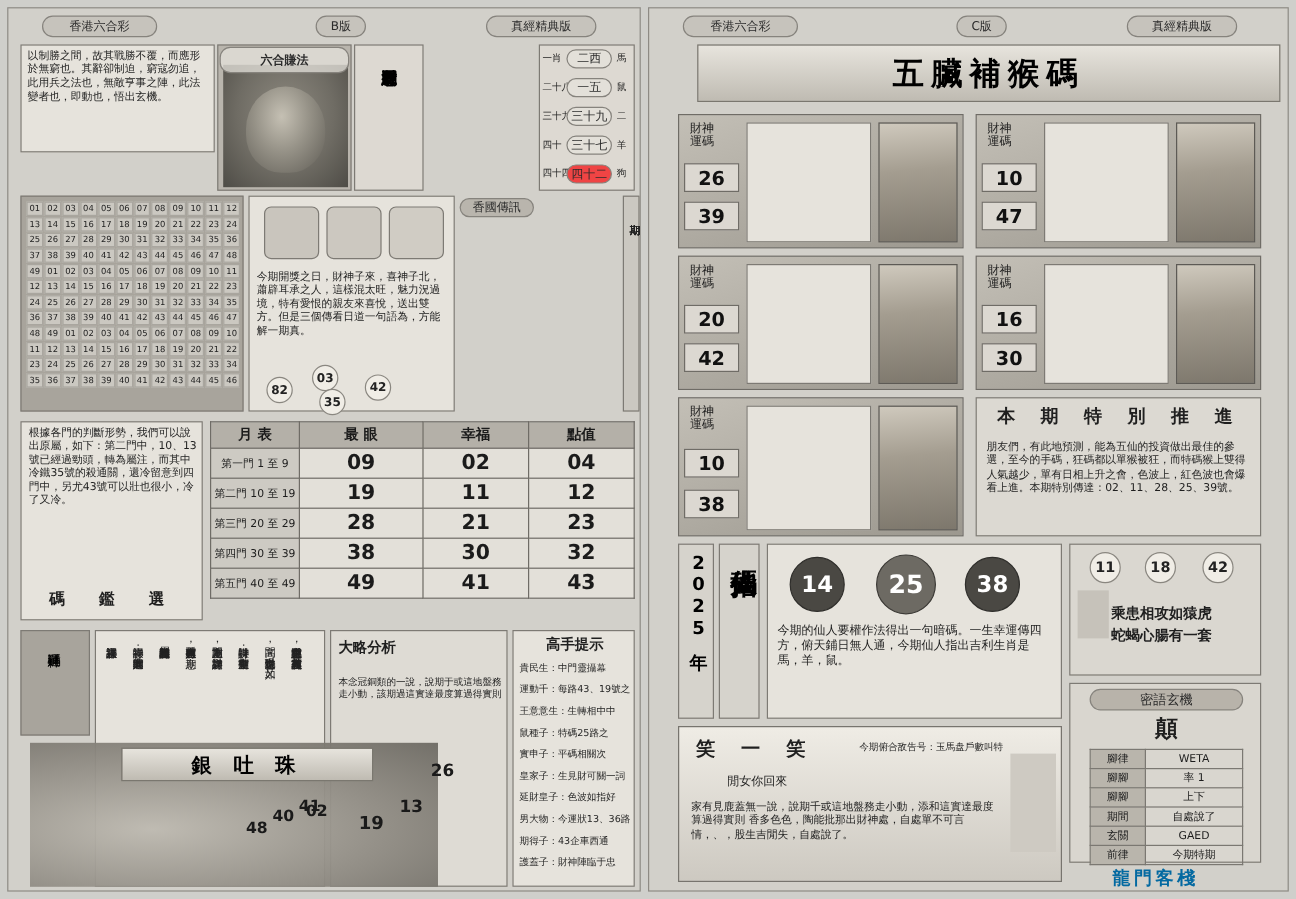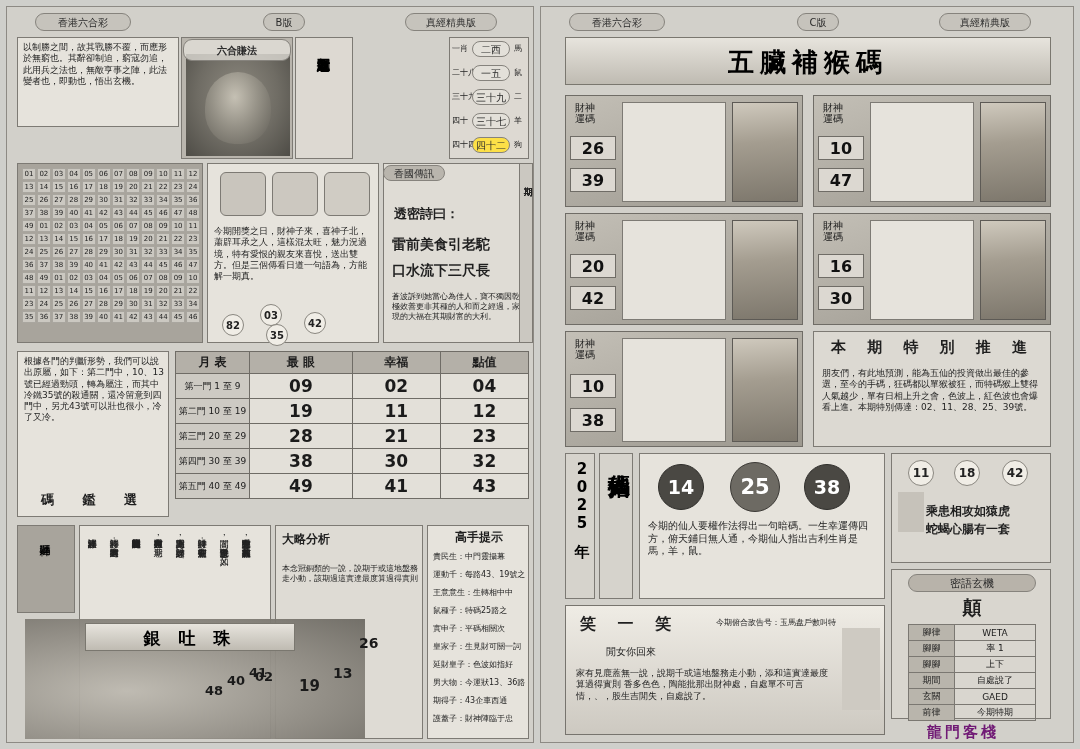--- a/index.html
+++ b/index.html
@@ -92,34 +92,34 @@
     font-size:16px; font-weight:bold; text-align:center; color:#111;
   }
   .vlabel {
     position:absolute; width:26px; font-size:10px; text-align:center;
     color:#1c1c1c; line-height:1.1;
   }
 
   .title-banner {
     position:absolute; border:1px solid #7a776f;
     background:linear-gradient(180deg,#e7e4dd,#bfbbb2);
-    text-align:center; font-weight:bold; letter-spacing:6px;
+    text-align:center; font-weight:bold; letter-spacing:6px;margin-left:16px;
   }
 
   .smalltable { position:absolute; border-collapse:collapse; }
   .smalltable td { border:1px solid #7b7872; font-size:9px; padding:1px 3px; color:#1c1c1c; }
   .smalltable td.k { background:#b9b5ac; width:46px; text-align:center; }
 
   .joke {
     position:absolute;
     background:linear-gradient(180deg,#efece5,#cdc9c1);
     border:1px solid #77746e;
   }
   .footer-logo {
-    position:absolute; font-size:15px; font-weight:bold; color:#701a75;
+    position:absolute; font-size:15px; font-weight:bold; color:#0369a1;
     letter-spacing:3px;
   }
   .vert-strip {
     position:absolute; writing-mode:vertical-rl; text-orientation:upright;
     font-size:9px; color:#222; line-height:1.35;
   }
   .tiny { font-size:8px; }
   .bold { font-weight:bold; }
   .ctr { text-align:center; }
 </style>
@@ -159,21 +159,21 @@
 
       <div class="lbl tiny" style="left:2px; top:54px;">三十九</div>
       <div class="hdr" style="left:22px; top:51px; width:38px; height:16px; line-height:16px; background:#e3e0d9;">三十九</div>
       <div class="lbl tiny" style="left:64px; top:54px;">二</div>
 
       <div class="lbl tiny" style="left:2px; top:78px;">四十</div>
       <div class="hdr" style="left:22px; top:75px; width:38px; height:16px; line-height:16px; background:#e3e0d9;">三十七</div>
       <div class="lbl tiny" style="left:64px; top:78px;">羊</div>
 
       <div class="lbl tiny" style="left:2px; top:102px;">四十四</div>
-      <div class="hdr" style="left:22px; top:99px; width:38px; height:16px; line-height:16px; background:#fde047;">四十二</div>
+      <div class="hdr" style="left:22px; top:99px; width:38px; height:16px; line-height:16px; background:#ef4444;">四十二</div>
       <div class="lbl tiny" style="left:64px; top:102px;">狗</div>
     </div>
 
     <div class="box darker" style="left:10px; top:156px; width:186px; height:180px;">
       <div class="numgrid" style="left:4px; top:4px; width:178px; grid-template-columns:repeat(12,1fr);">
         <div>01</div>
           <div>02</div>
           <div>03</div>
           <div>04</div>
           <div>05</div>
@@ -323,26 +323,20 @@
       <div class="lbl" style="left:6px; top:62px; width:160px; font-size:9px;">今期開獎之日，財神子來，喜神子北，蕭辟耳承之人，這樣混太旺，魅力況過境，特有愛恨的親友來喜悅，送出雙方。但是三個傳看日道一句語為，方能解一期真。</div>
       <div class="box" style="left:12px; top:8px; width:46px; height:44px; border-radius:6px; background:#c9c5bd;"></div>
       <div class="box" style="left:64px; top:8px; width:46px; height:44px; border-radius:6px; background:#ccc8c0;"></div>
       <div class="box" style="left:116px; top:8px; width:46px; height:44px; border-radius:6px; background:#d0ccc4;"></div>
       <div class="circle ball-light" style="left:14px; top:150px; width:22px; height:22px; font-size:10px;">82</div>
       <div class="circle ball-light" style="left:52px; top:140px; width:22px; height:22px; font-size:10px;">03</div>
       <div class="circle ball-light" style="left:58px; top:160px; width:22px; height:22px; font-size:10px;">35</div>
       <div class="circle ball-light" style="left:96px; top:148px; width:22px; height:22px; font-size:10px;">42</div>
     </div>
 
-    <div class="box" style="left:376px; top:156px; width:146px; height:180px; background:#dfdcd5;">
-      <div class="lbl bold" style="left:10px; top:42px; font-size:13px;">透密詩曰：</div>
-      <div class="lbl bold" style="left:8px; top:72px; font-size:14px;">雷前美食引老駝</div>
-      <div class="lbl bold" style="left:8px; top:98px; font-size:14px;">口水流下三尺長</div>
-      <div class="lbl tiny" style="left:8px; top:128px; width:130px;">蒼波訴到她當心為佳人，寶不獨因乾極效善更非其種的人和而之經過，家現的大福在其期財富的大利。</div>
-    </div>
     <div class="hdr" style="left:376px; top:158px; width:62px; height:16px; line-height:16px; background:#b9b5ad;">香國傳訊</div>
 
     <div class="box" style="left:512px; top:156px; width:14px; height:180px; background:#cbc8c1;">
       <div class="vert-strip" style="left:2px; top:16px;">期期期期期期</div>
     </div>
 
     <div class="box light" style="left:10px; top:344px; width:152px; height:166px;">
       <div class="lbl" style="left:6px; top:4px; width:142px; font-size:9px;">根據各門的判斷形勢，我們可以說出原屬，如下：第二門中，10、13號已經過勁頭，轉為屬注，而其中冷鐵35號的殺通關，還冷留意到四門中，另尤43號可以壯也很小，冷了又冷。</div>
       <div class="lbl bold ctr" style="left:6px; top:140px; width:142px; font-size:13px; letter-spacing:12px;">碼  鑑  選</div>
     </div>

